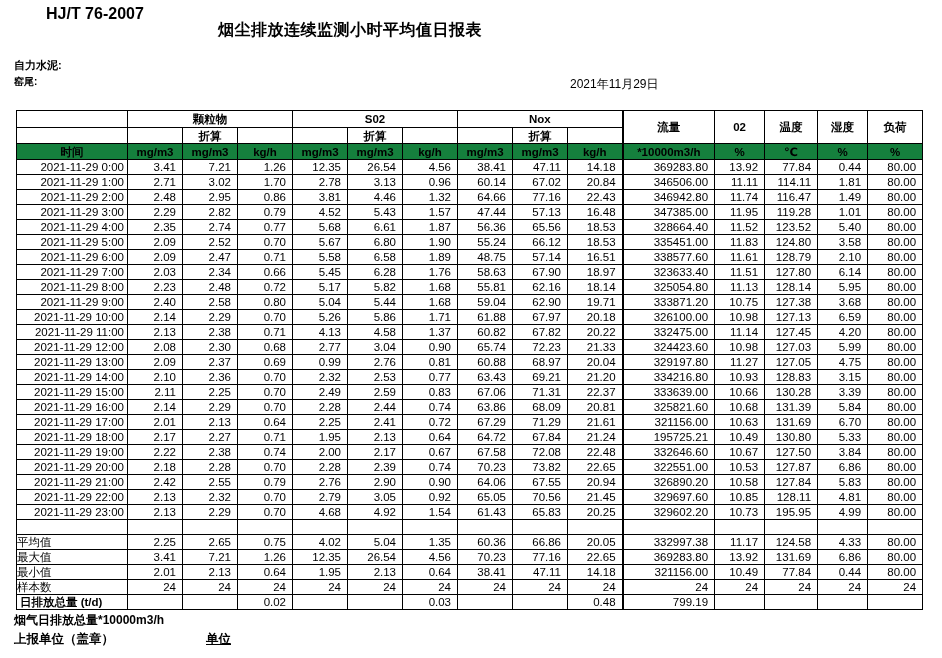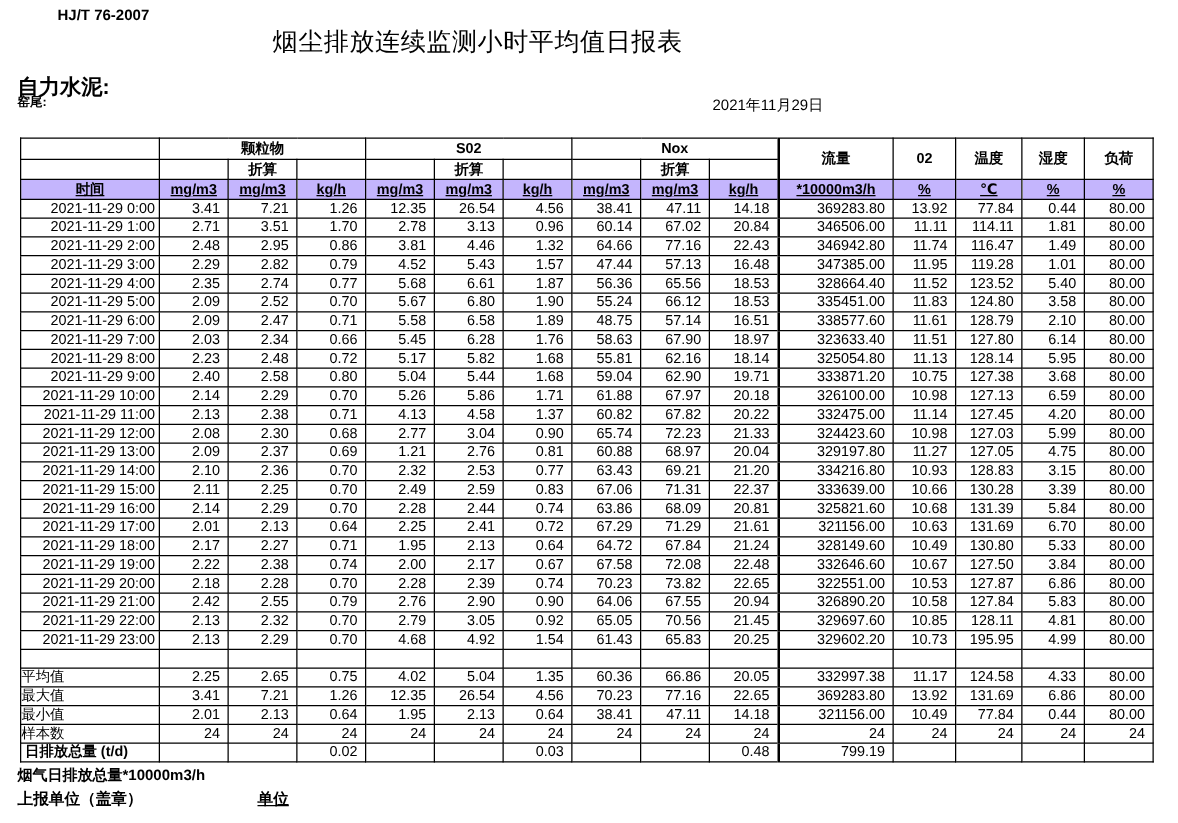--- a/index.html
+++ b/index.html
@@ -1,32 +1,32 @@
 <!DOCTYPE html>
 <html><head>
 <meta charset="utf-8">
 <style>
   html,body{margin:0;padding:0;}
   body{width:942px;height:658px;background:#fff;position:relative;color:#000;
        font-family:"Liberation Sans","DejaVu Sans",sans-serif;}
   .abs{position:absolute;white-space:nowrap;}
-  #std{left:14px;top:5px;font-weight:bold;font-size:12px;padding-left:32px;}
-  #title{left:218px;top:20px;font-weight:normal;font-size:20px;letter-spacing:0.5px;}
-  #company{left:14px;top:58px;font-weight:bold;font-size:17px;}
+  #std{left:14px;top:5px;font-weight:bold;font-size:16px;padding-left:32px;}
+  #title{left:218px;top:20px;font-weight:bold;font-size:16px;letter-spacing:0.5px;}
+  #company{left:14px;top:58px;font-weight:bold;font-size:11px;}
   #station{left:14px;top:75px;font-weight:bold;font-size:10px;}
   #date{left:570px;top:76px;font-size:12px;}
   #report-table{position:absolute;left:16px;top:110px;border-collapse:collapse;
        table-layout:fixed;width:906px;font-size:11.5px;}
   #report-table td{border:1px solid #000;padding:0;height:14px;line-height:14px;
        overflow:hidden;white-space:nowrap;}
   #report-table thead td{text-align:center;font-weight:bold;}
   #report-table thead tr:first-child td{height:16px;}
   #report-table thead tr:nth-child(2) td{height:15px;margin-left:44px;}
   #report-table thead tr.green td{height:15px;}
-  tr.green td{background:#c4b5fd;text-decoration:underline;}
+  tr.green td{background:#15803d;}
   .bl2{border-left:2px solid #000 !important;}
   td.t{text-align:right;padding-right:3px !important;}
   td.num{text-align:right;padding-right:6px !important;}
   td.label-r{text-align:left;padding-right:2px !important;font-weight:normal;}
   td.label-l{text-align:left;padding-left:3px !important;font-weight:bold;}
   #note{left:14px;top:612px;font-weight:bold;font-size:12px;text-align:center;}
   #report-unit{left:14px;top:631px;font-weight:bold;font-size:12.5px;}
   #unit{left:206px;top:631px;font-weight:bold;font-size:12.5px;text-decoration:underline;}
 </style>
 </head>
@@ -112,21 +112,21 @@
         <td class="num">14.18</td>
         <td class="num bl2">369283.80</td>
         <td class="num">13.92</td>
         <td class="num">77.84</td>
         <td class="num">0.44</td>
         <td class="num">80.00</td>
       </tr>
       <tr>
         <td class="t">2021-11-29 1:00</td>
         <td class="num">2.71</td>
-        <td class="num">3.51</td>
+        <td class="num">3.02</td>
         <td class="num">1.70</td>
         <td class="num">2.78</td>
         <td class="num">3.13</td>
         <td class="num">0.96</td>
         <td class="num">60.14</td>
         <td class="num">67.02</td>
         <td class="num">20.84</td>
         <td class="num bl2">346506.00</td>
         <td class="num">11.11</td>
         <td class="num">114.11</td>
@@ -318,21 +318,21 @@
         <td class="num">10.98</td>
         <td class="num">127.03</td>
         <td class="num">5.99</td>
         <td class="num">80.00</td>
       </tr>
       <tr>
         <td class="t">2021-11-29 13:00</td>
         <td class="num">2.09</td>
         <td class="num">2.37</td>
         <td class="num">0.69</td>
-        <td class="num">1.21</td>
+        <td class="num">0.99</td>
         <td class="num">2.76</td>
         <td class="num">0.81</td>
         <td class="num">60.88</td>
         <td class="num">68.97</td>
         <td class="num">20.04</td>
         <td class="num bl2">329197.80</td>
         <td class="num">11.27</td>
         <td class="num">127.05</td>
         <td class="num">4.75</td>
         <td class="num">80.00</td>
@@ -409,21 +409,21 @@
         <td class="t">2021-11-29 18:00</td>
         <td class="num">2.17</td>
         <td class="num">2.27</td>
         <td class="num">0.71</td>
         <td class="num">1.95</td>
         <td class="num">2.13</td>
         <td class="num">0.64</td>
         <td class="num">64.72</td>
         <td class="num">67.84</td>
         <td class="num">21.24</td>
-        <td class="num bl2">328149.60</td>
+        <td class="num bl2">195725.21</td>
         <td class="num">10.49</td>
         <td class="num">130.80</td>
         <td class="num">5.33</td>
         <td class="num">80.00</td>
       </tr>
       <tr>
         <td class="t">2021-11-29 19:00</td>
         <td class="num">2.22</td>
         <td class="num">2.38</td>
         <td class="num">0.74</td>

